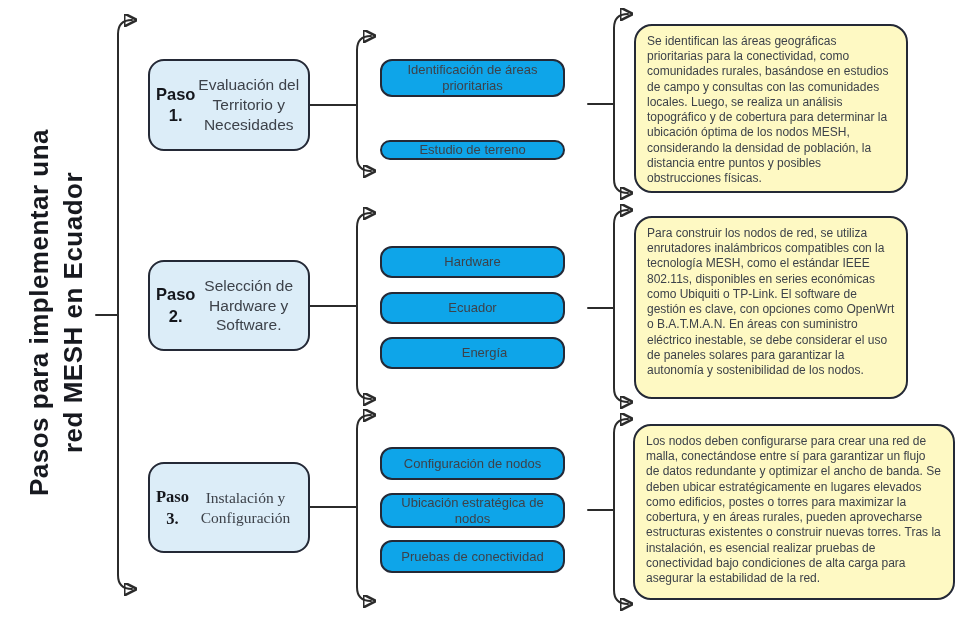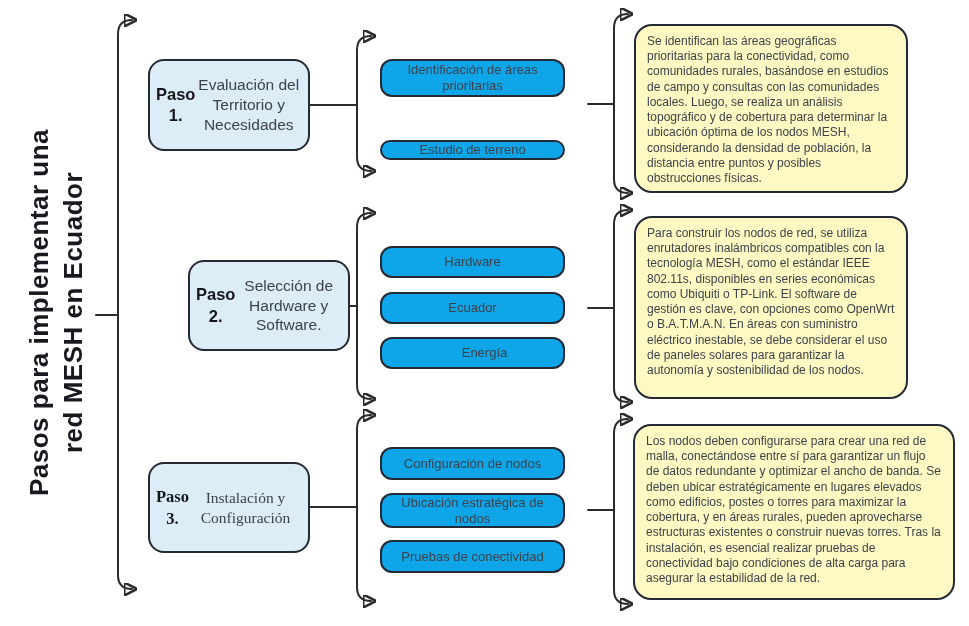--- a/index.html
+++ b/index.html
@@ -21,21 +21,21 @@
   
   .paso{
     position:absolute;left:148px;width:162px;
     background:#dcedf8;border:2px solid #242936;border-radius:16px;
     display:flex;flex-direction:row;align-items:center;justify-content:center;
     text-align:center;padding:4px 6px;box-sizing:border-box;
   }
   .paso-label{font-size:16.5px;font-weight:bold;color:#14161c;line-height:1.3;}
   .paso-name{font-size:15.5px;color:#3d424a;line-height:1.28;}
   #paso1{top:59px;height:92px;}
-  #paso2{top:260px;height:91px;margin-left:40px;}
+  #paso2{top:260px;height:91px;}
   #paso3{top:462px;height:91px;font-family:Liberation Serif, serif;}
   
   .item{
     position:absolute;left:380px;width:185px;
     background:#0ea5e9;border:2px solid #242936;border-radius:12px;
     display:flex;align-items:center;justify-content:center;text-align:center;
     font-size:13px;color:#3d424a;line-height:1.2;padding:2px 8px;box-sizing:border-box;
   }
   #item-0-0{top:59px;height:38px;}
   #item-0-1{top:116px;height:20px;margin-top:24px;}

